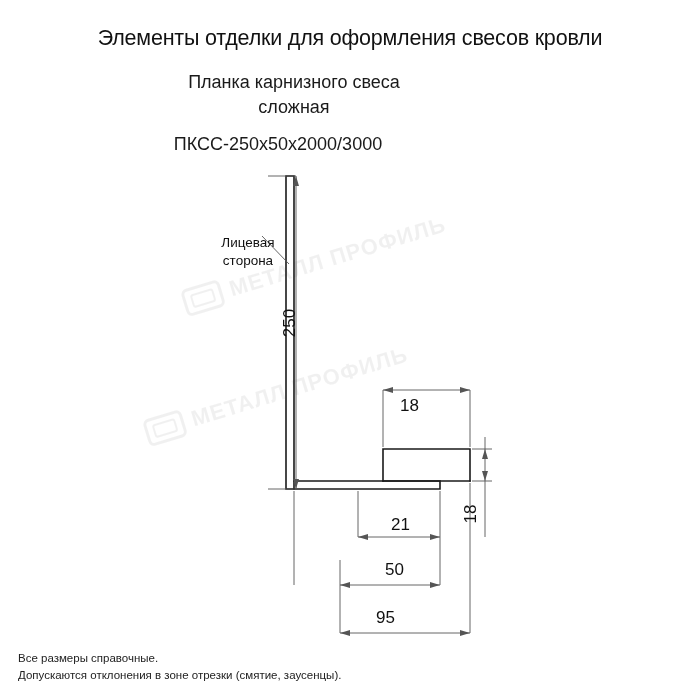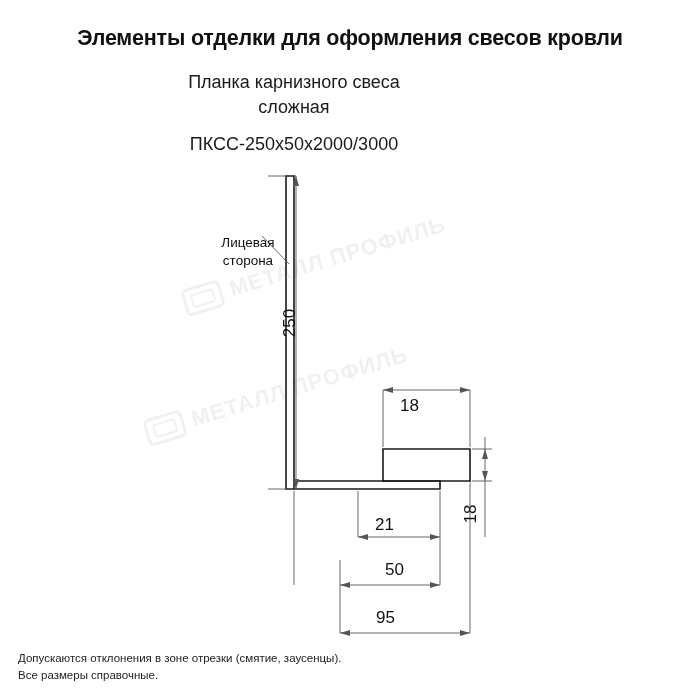--- a/index.html
+++ b/index.html
@@ -20,21 +20,21 @@
     width: 700px;
     height: 700px;
   }
   .title {
     position: absolute;
     top: 26px;
     left: 0;
     width: 700px;
     text-align: center;
     font-size: 21.5px;
-    font-weight: bold;
+    font-weight: normal;
     letter-spacing: -0.2px;
     color: #111;
   }
   .subtitle {
     position: absolute;
     top: 70px;
     left: 0;
     width: 588px;
     text-align: center;
     font-size: 18px;
@@ -42,21 +42,20 @@
     line-height: 25px;
   }
   .code {
     position: absolute;
     top: 134px;
     left: 0;
     width: 556px;
     text-align: center;
     font-size: 18px;
     color: #1a1a1a;
-    padding-left: 16px;
   }
   .drawing {
     position: absolute;
     top: 0;
     left: 0;
     width: 700px;
     height: 700px;
   }
   .footnotes {
     position: absolute;
@@ -126,21 +125,21 @@
     transform: rotate(-90deg);
     transform-origin: center center;
   }
   .dim-18 {
     left: 462px;
     top: 504px;
     transform: rotate(-90deg);
     transform-origin: center center;
   }
   .dim-36 { left: 400px; top: 396px; }
-  .dim-21 { left: 375px; top: 515px; text-align: right; }
+  .dim-21 { left: 391px; top: 515px; text-align: right; }
   .dim-50 { left: 364px; top: 560px; margin-left: 21px; }
   .dim-65 { left: 376px; top: 608px; }
 </style>
 </head>
 <body>
 
 <div class="page">
 
   <div class="title">Элементы отделки для оформления свесов кровли</div>
 
@@ -230,17 +229,17 @@
   </div>
 
   <div class="dim-text dim-250">250</div>
   <div class="dim-text dim-36">18</div>
   <div class="dim-text dim-18">18</div>
   <div class="dim-text dim-21">21</div>
   <div class="dim-text dim-50">50</div>
   <div class="dim-text dim-65">95</div>
 
   <div class="footnotes">
+    <div>Все размеры справочные.</div>
     <div>Допускаются отклонения в зоне отрезки (смятие, заусенцы).</div>
-    <div>Все размеры справочные.</div>
   </div>
 
 </div>
 
 </body></html>

